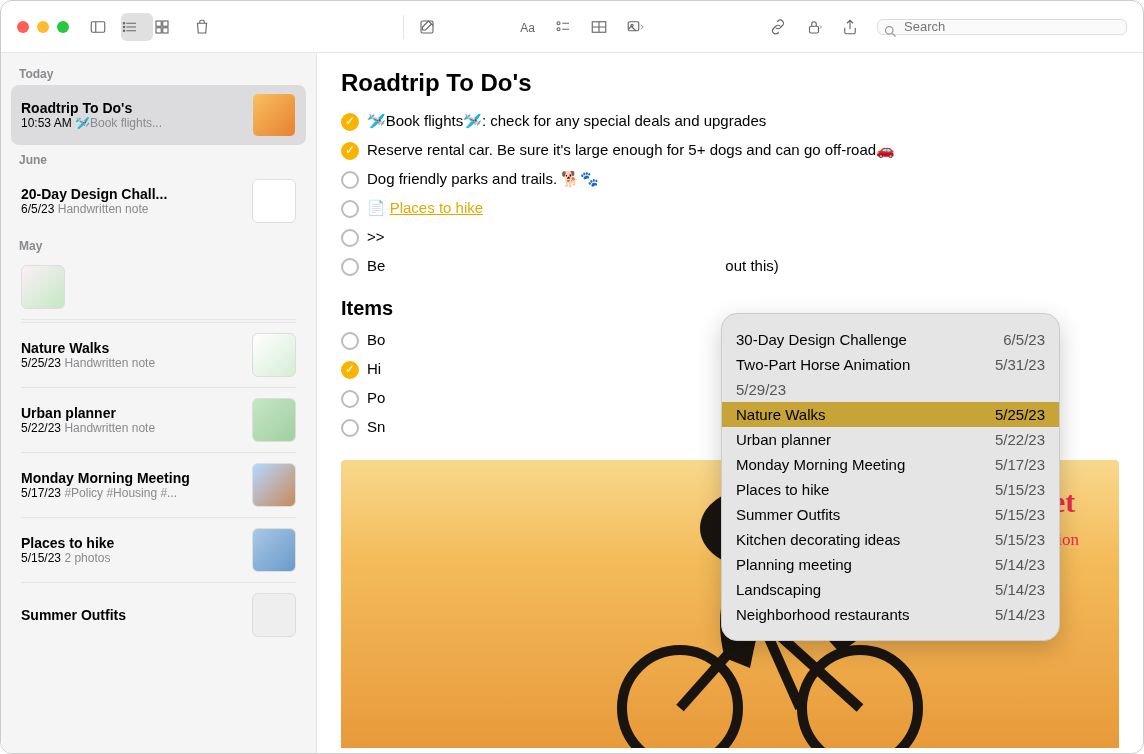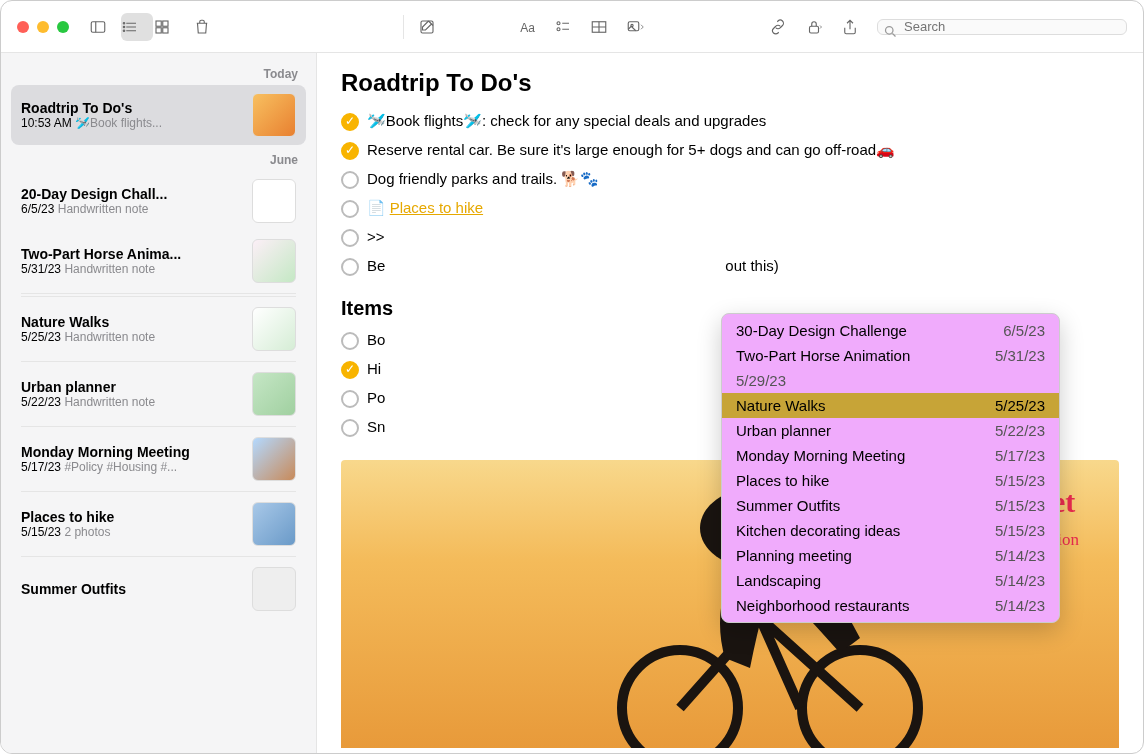--- a/index.html
+++ b/index.html
@@ -16,21 +16,21 @@
 .sep { width:1px; height:24px; background:#e5e5e5; margin:0 6px; }
 .left-tools { display:flex; align-items:center; width:300px; }
 .right-tools { display:flex; align-items:center; flex:1; gap:4px; }
 .spacer { flex:1; }
 .search-wrap { position:relative; flex:0 0 250px; }
 .search-wrap input { width:100%; height:16px; border:1px solid #ddd; border-radius:6px; padding:0 20px 0 26px; font-size:13px; background:#fafafa; outline:none; }
 .search-wrap svg { position:absolute; left:6px; top:5px; width:15px; height:15px; stroke:#999; fill:none; stroke-width:2; }
 
 .body { flex:1; display:flex; overflow:hidden; }
 .sidebar { width:316px; background:#f5f5f6; border-right:1px solid #e5e5e5; overflow-y:auto; padding:6px 10px; }
-.section-hdr { font-size:12px; font-weight:600; color:#8a8a8e; padding:8px 8px 4px;text-align:right; }
+.section-hdr { font-size:12px; font-weight:600; color:#8a8a8e; padding:8px 8px 4px; }
 .note-item { display:flex; align-items:center; gap:10px; padding:8px 10px; border-radius:8px; cursor:pointer; }
 .note-item.selected { background:#dcdcdf; }
 .note-item .txt { flex:1; min-width:0; }
 .note-item .title { font-weight:600; font-size:14px; white-space:nowrap; overflow:hidden; text-overflow:ellipsis; }
 .note-item .meta { font-size:12px; color:#8a8a8e; white-space:nowrap; overflow:hidden; text-overflow:ellipsis; }
 .note-item .meta .date { color:#000; font-weight:500; }
 .note-item .thumb { width:44px; height:44px; border-radius:6px; border:1px solid #ddd; flex-shrink:0; }
 .divider { height:1px; background:#e5e5e5; margin:2px 10px; }
 
 .main { flex:1; overflow:hidden; position:relative; padding:16px 24px 0; }
@@ -39,21 +39,21 @@
 .chk { display:flex; align-items:flex-start; gap:8px; padding:5px 0; font-size:15px; }
 .chk .bullet { width:18px; height:18px; border-radius:50%; border:2px solid #bbb; flex-shrink:0; margin-top:1px; }
 .chk.done .bullet { background:#f8b400; border-color:#f8b400; position:relative; }
 .chk.done .bullet::after { content:"✓"; color:#fff; font-size:12px; position:absolute; left:2px; top:-1px; }
 .chk .txt { flex:1; }
 .chk .link { color:#e6a800; text-decoration:underline; }
 .chk .link-icon { color:#e6a800; margin-right:4px; }
 @keyframes blink { 50%{opacity:0;} }
 .subhdr { font-size:20px; font-weight:700; margin:16px 0 6px; }
 
-.suggest { position:absolute; left:404px; top:260px; width:339px; background:#f0abfc; border:1px solid #ccc; border-radius:8px; box-shadow:0 8px 24px rgba(0,0,0,0.2); padding:4px 0; z-index:10; overflow:hidden; }
+.suggest { position:absolute; left:404px; top:260px; width:339px; background:#e5e5e5; border:1px solid #ccc; border-radius:16px; box-shadow:0 8px 24px rgba(0,0,0,0.2); padding:13px 0; z-index:10; overflow:hidden; }
 .srow { display:flex; justify-content:space-between; padding:4px 14px; font-size:15px; cursor:pointer; }
 .srow.sel { background:#c7a437; }
 .srow .d { color:#555; }
 .srow.sel .d { color:#000; }
 
 .hero { position:relative; margin-top:18px; height:288px; background:linear-gradient(180deg,#f8d88c 0%,#f4bb5a 35%,#e89a3a 100%); border-radius:4px 4px 0 0; overflow:hidden; }
 .biker { position:absolute; left:32%; bottom:-10px; width:360px; height:300px; }
 .biker svg { width:100%; height:100%; }
 .hand { position:absolute; right:40px; top:24px; font-family:"Comic Sans MS",cursive; color:#e92a4f; }
 .hand .t1 { font-size:30px; font-weight:700; }
@@ -188,25 +188,22 @@
           <div class="thumb th0"></div>
         </div>
         <div class="section-hdr">June</div>
         <div class="note-item">
           <div class="txt">
             <div class="title">20-Day Design Chall...</div>
             <div class="meta"><span class="date">6/5/23</span>  Handwritten note</div>
           </div>
           <div class="thumb th1"></div>
         </div>
-        <div class="note-item">
-          <div class="txt">
-            <div class="title">Two-Part Horse Anima...</div>
-            <div class="meta"><span class="date">5/31/23</span>  Handwritten note</div>
-          </div>
+        <div class="section-hdr">May</div>
+        <div class="note-item">
           <div class="thumb th2"></div>
         </div>
         <div class="divider"></div>
         <div class="divider"></div>
         <div class="note-item">
           <div class="txt">
             <div class="title">Nature Walks</div>
             <div class="meta"><span class="date">5/25/23</span>  Handwritten note</div>
           </div>
           <div class="thumb th4"></div>

